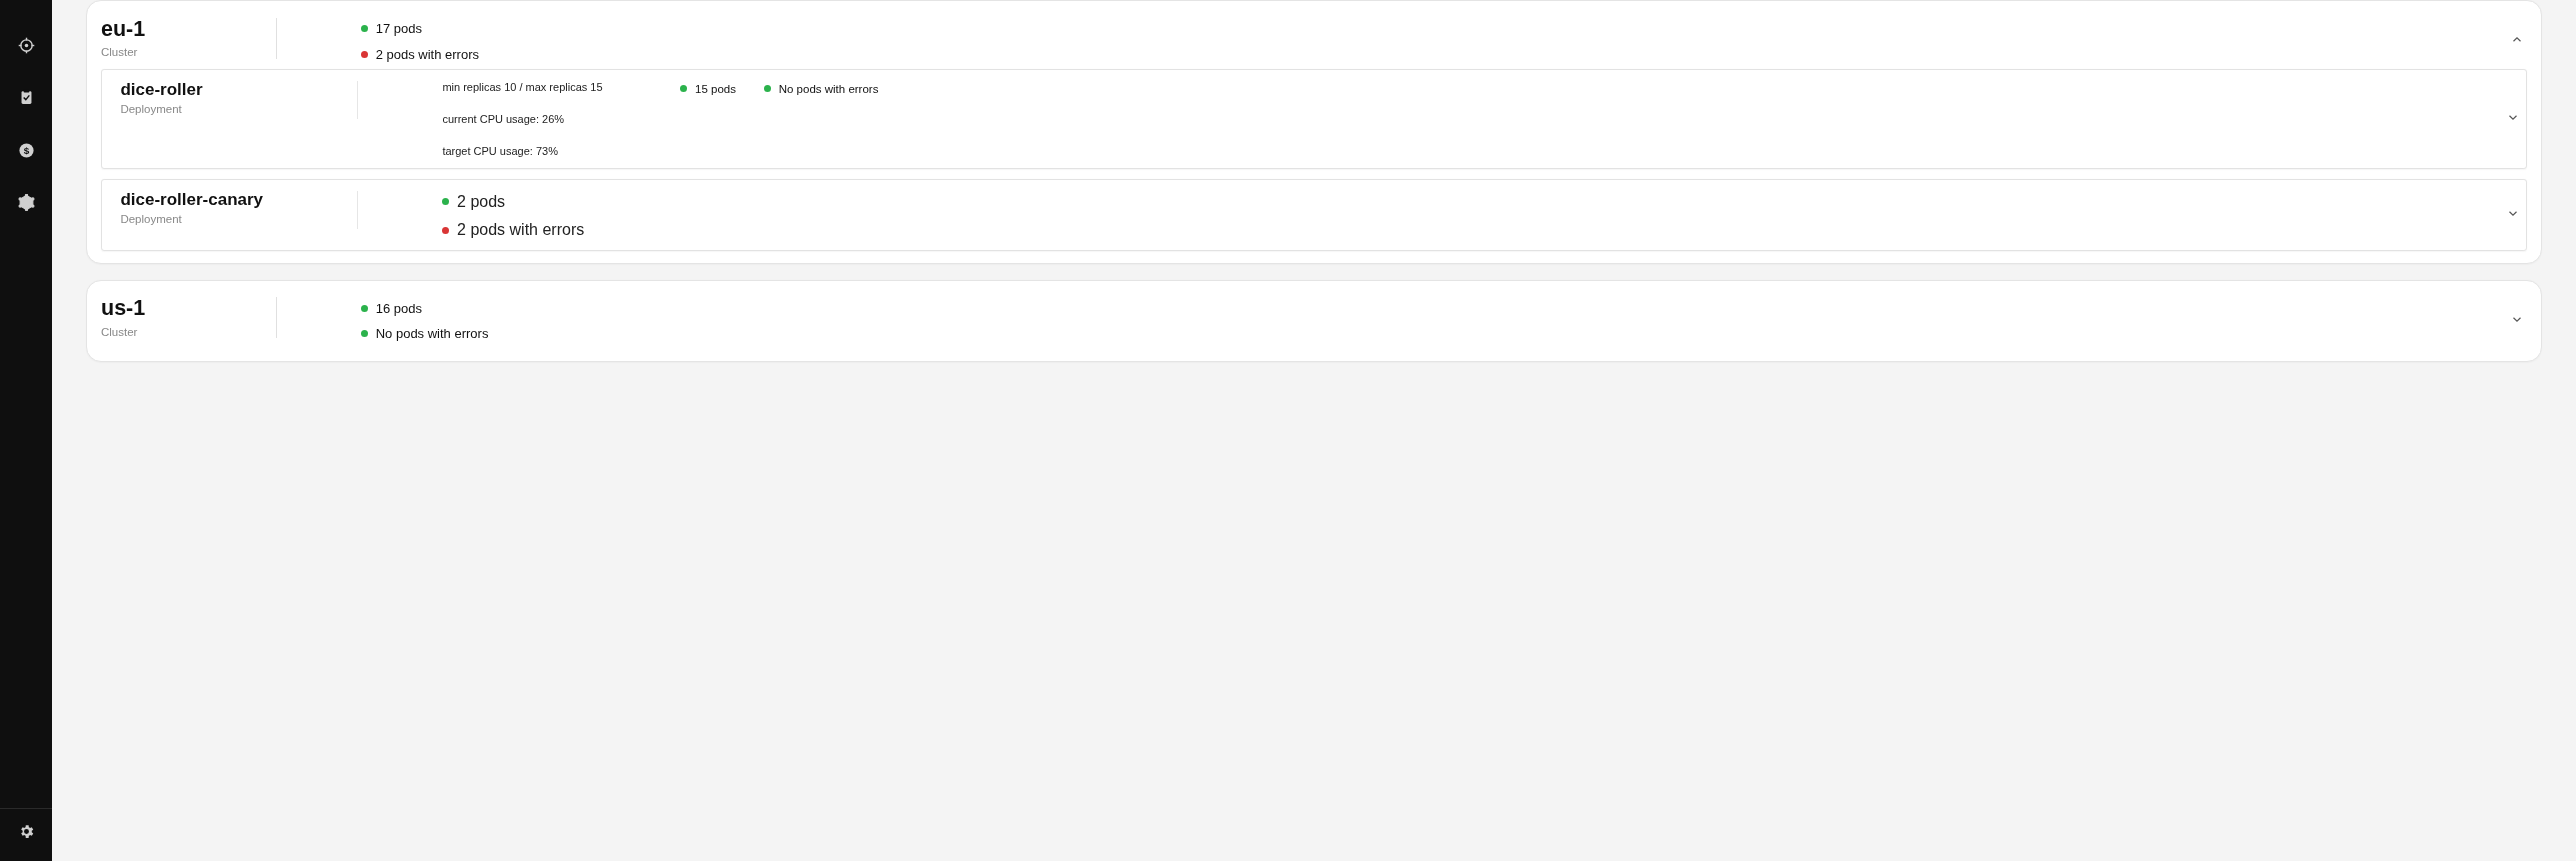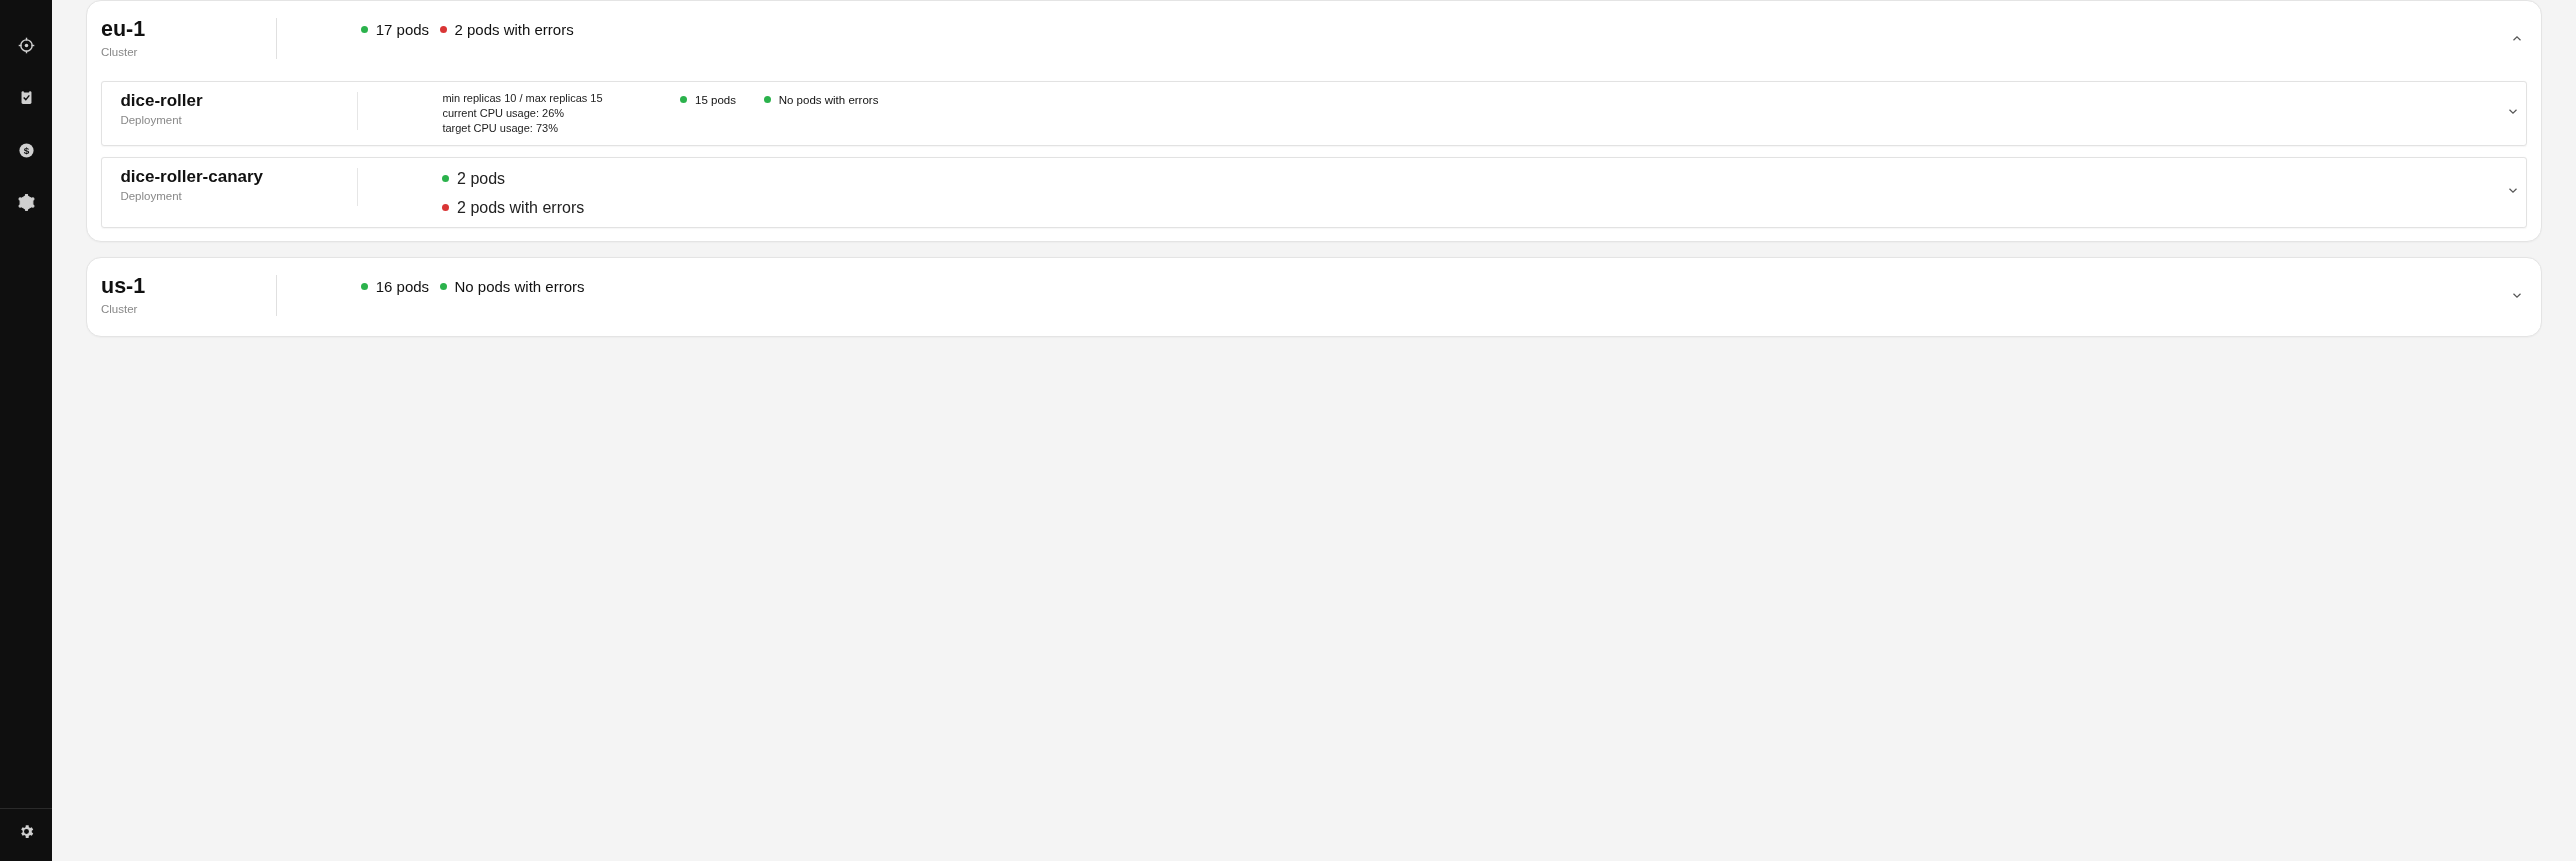--- a/index.html
+++ b/index.html
@@ -66,44 +66,43 @@
     line-height: 1.1;
   }
   .cluster-sub {
     font-size: 11.5px;
     color: #888;
     margin-top: 4.6px;
   }
   .cluster-stats {
     padding-left: 84px;
     display: flex;
-    flex-direction: row;
+    flex-direction: column;
     gap: 10.7px;
     padding-top: 3.1px;
-    font-size: 15px;
-    align-items: center;
+    font-size: 13px;
   }
   .stat-line { display:flex; align-items:center; gap:7.7px; }
   .dot { width:7px; height:7px; border-radius:50%; flex-shrink:0; }
   .dot.green { background:#2bb24c; }
   .dot.red { background:#d93535; }
 
   .chevron {
     position:absolute;
     right: 3.1px;
     top: 50%;
     transform: translateY(-50%);
     color:#666;
     cursor:pointer;
   }
   .chevron svg { width:14px; height:14px; stroke:#555; fill:none; stroke-width:2; }
 
   
   .deployments {
-    margin-top: 14px;
+    margin-top: 0;
     display:flex;
     flex-direction:column;
     gap:10.7px;
   }
   .dep-card {
     background:#fff;
     border:0.8px solid #e2e2e2;
     border-radius:3.1px;
     box-shadow: 0 0.8px 1.5px rgba(0,0,0,0.04);
     padding: 10.7px 18.4px;
@@ -127,21 +126,21 @@
     color:#888;
     margin-top:3.1px;
   }
   .dep-mid {
     width: 245px;
     padding-left: 84px;
     font-size: 11px;
     color:#222;
     display:flex;
     flex-direction:column;
-    gap:3px;
+    gap:20px;
   }
   .dep-right {
     padding-left: 77px;
     font-size: 11.5px;
     display:flex;
     flex-direction:row;
     gap:28px;
     padding-top:1.5px;
   }
   .dep-card .chevron { right: 6.1px; }

